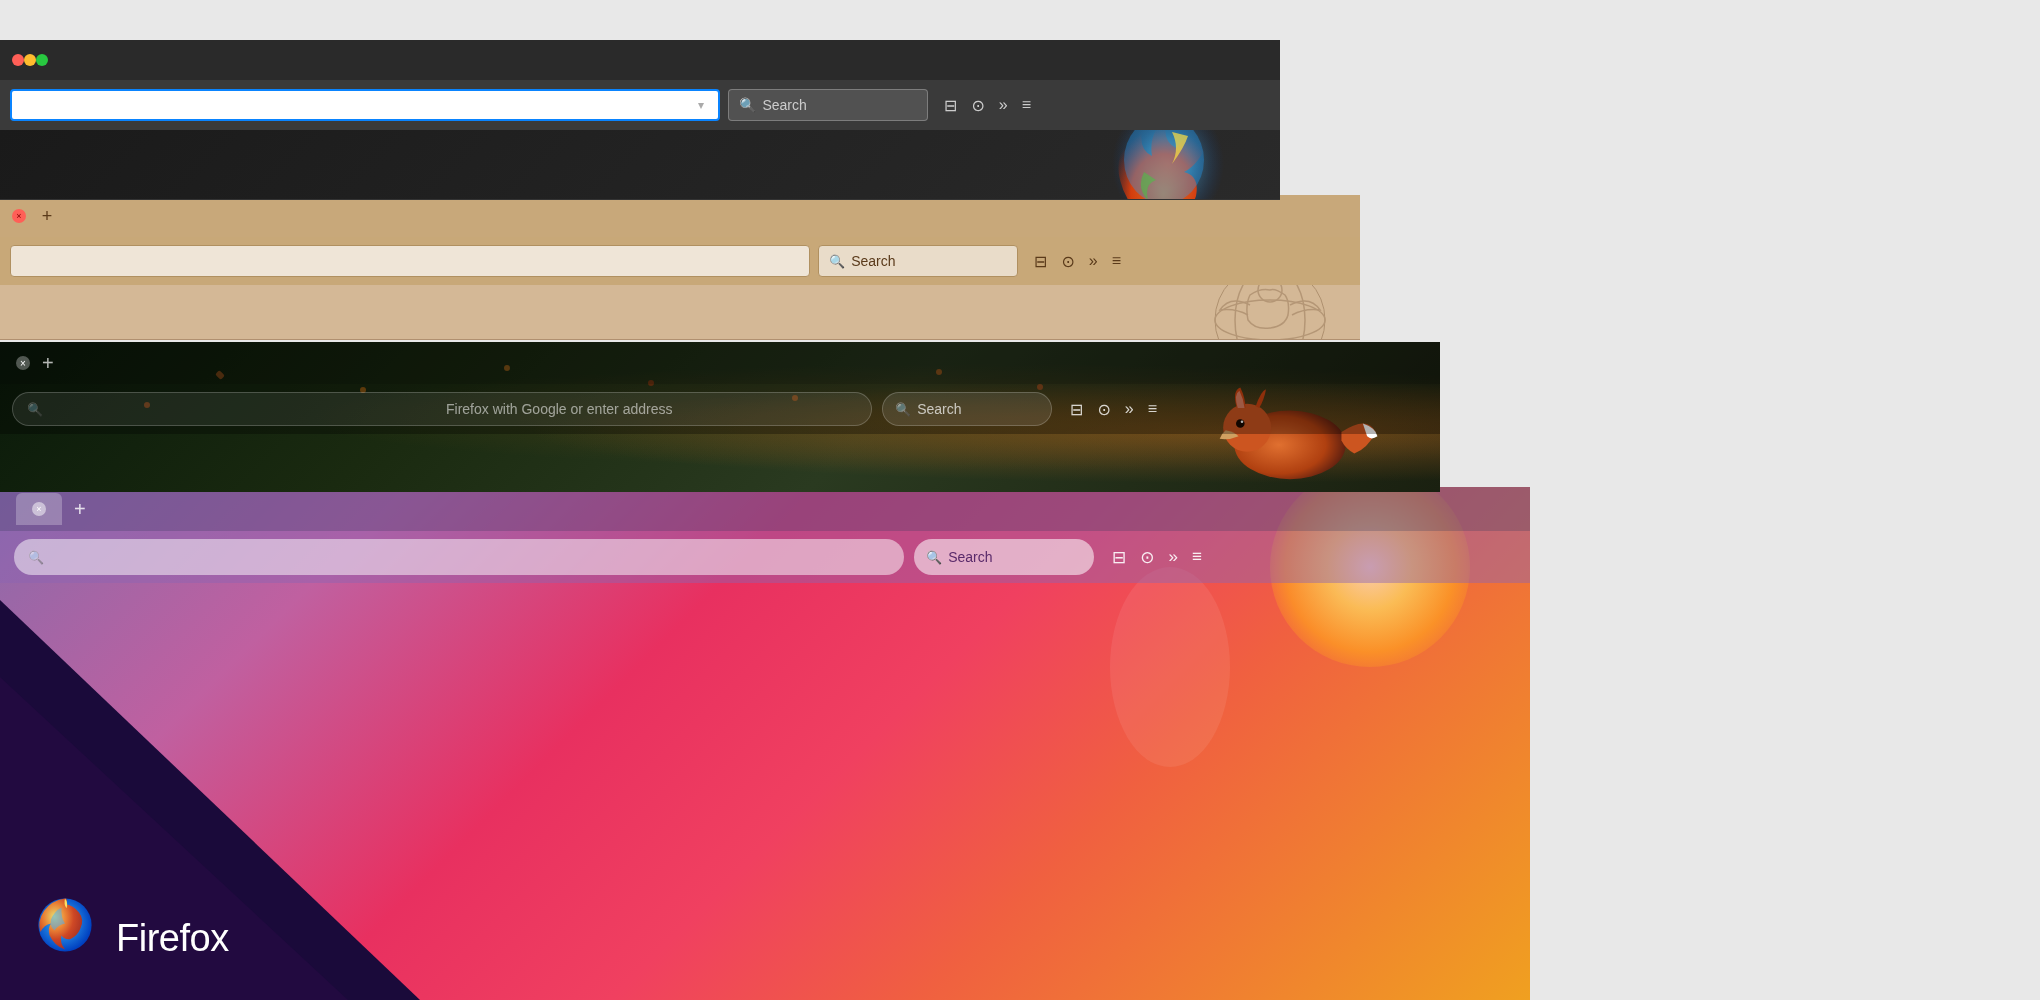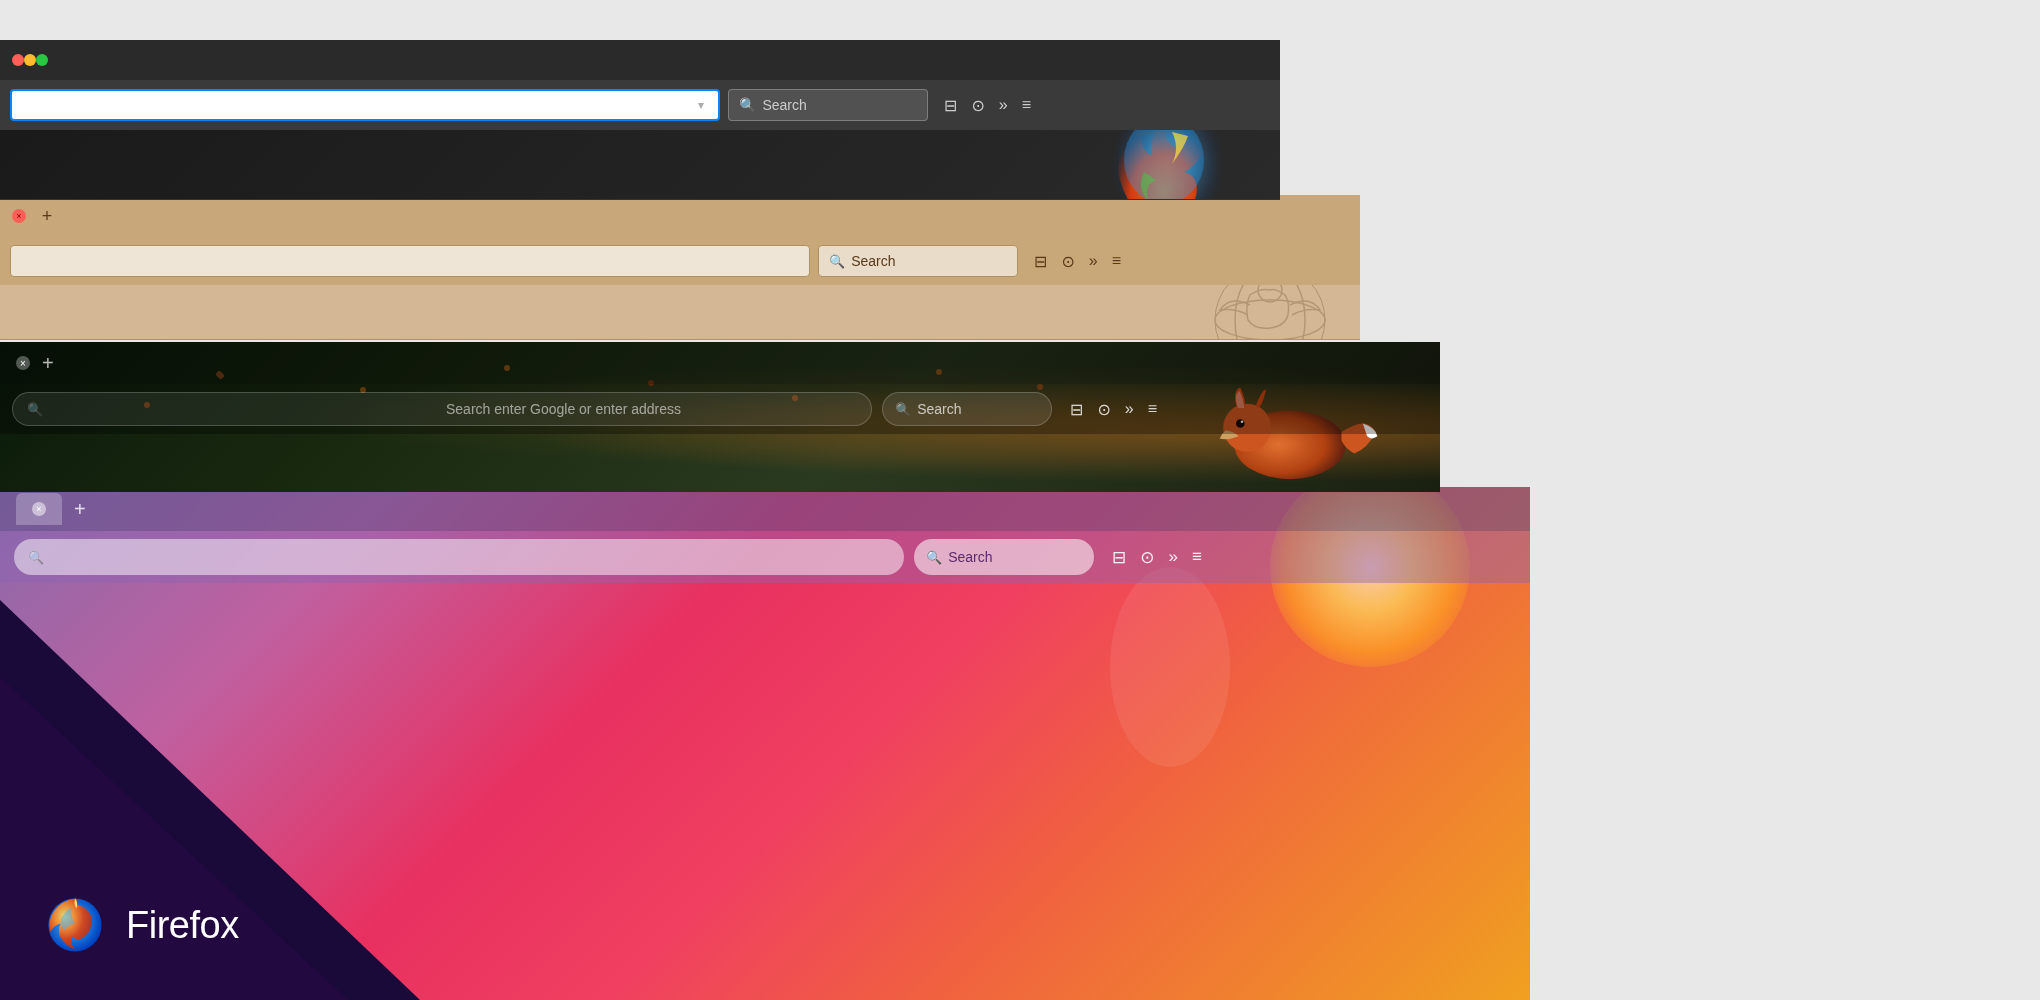--- a/index.html
+++ b/index.html
@@ -448,24 +448,24 @@
       flex: 1;
       height: 417px;
       display: flex;
       flex-direction: column;
     }
 
     
     .firefox-brand {
       position: absolute;
       bottom: 40px;
-      left: 40px;
+      left: 30px;
       z-index: 20;
       display: flex;
-      align-items: center;
+      align-items: flex-end;
       gap: 16px;
     }
     .firefox-logo {
       width: 70px;
       height: 70px;
     }
     .firefox-text {
       color: #fff;
       font-size: 38px;
       font-weight: 500;
@@ -650,21 +650,21 @@
     <button class="close-btn-3">
       <span>×</span>
     </button>
     <button class="new-tab-btn-3">
       <span>+</span>
     </button>
   </div>
   <div class="browser3-toolbar">
     <div class="browser3-urlbar">
       <span style="color:rgba(255,255,255,0.4);font-size:13px;">🔍</span>
-      <span>Search enter Google or enter address</span>
+      <span>Firefox with Google or enter address</span>
     </div>
     <div class="search-bar-3">
       <span style="color:rgba(255,255,255,0.6);font-size:13px;">🔍</span>
       <span>Search</span>
     </div>
     <div class="toolbar-icons-3">
       <span class="toolbar-icon-3">⊟</span>
       <span class="toolbar-icon-3">⊙</span>
       <span class="toolbar-icon-3">»</span>
       <span class="toolbar-icon-3">≡</span>

